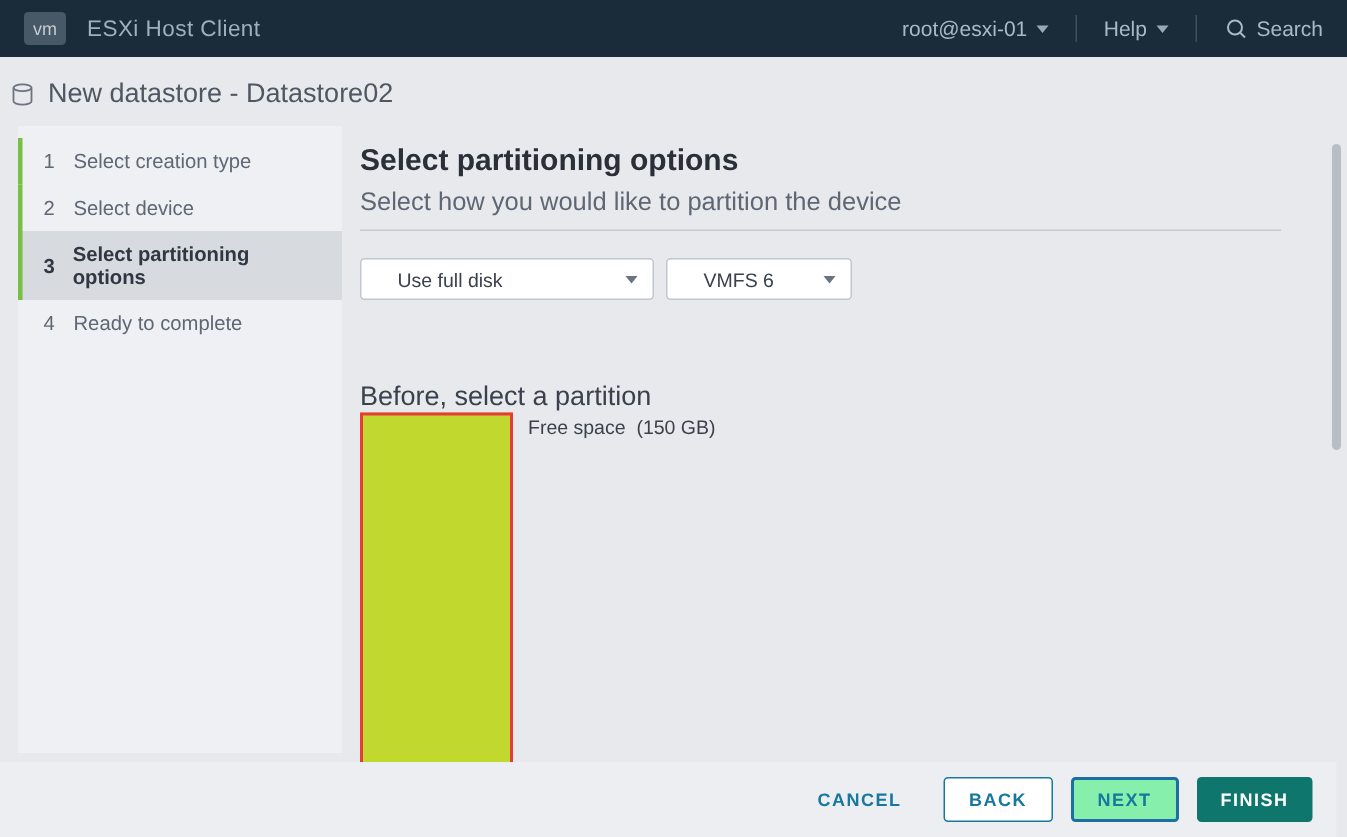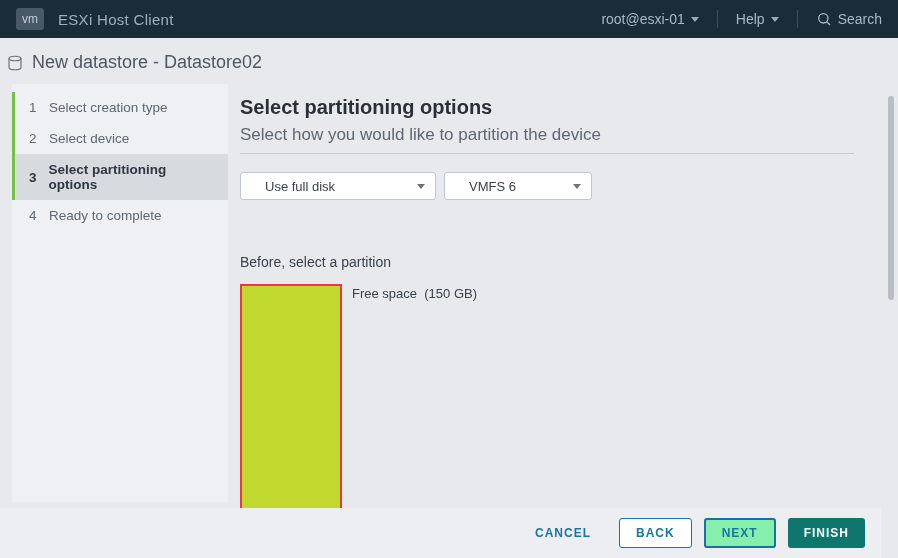--- a/index.html
+++ b/index.html
@@ -102,30 +102,29 @@
       border: 1px solid #c1c6cf;
       border-radius: 3px;
       height: 28px;
       display: flex; align-items: center; justify-content: space-between;
       padding: 0 10px 0 24px;
       font-size: 13px;
       color: #3a414c;
       cursor: pointer;
     }
     .dropdown.wide { width: 196px; }
-    .dropdown.narrow { width: 148px; }
+    .dropdown.narrow { width: 124px; }
     .dd-caret {
       display: inline-block; width: 0; height: 0;
       border-left: 4px solid transparent; border-right: 4px solid transparent;
       border-top: 5px solid #6b7280;
     }
     .before-title {
-      font-size: 14px;
+      font-size: 18px;
       color: #3a414c;
-      margin-bottom: 14px;
     }
     .partition-area {
       display: flex; align-items: flex-start; gap: 10px;
     }
     .partition-block {
       width: 102px;
       height: 252px;
       background: #c1d82f;
       border: 2px solid #e83a3a;
     }
@@ -136,21 +135,21 @@
     }
     .scroll-indicator {
       position: absolute;
       top: 96px; right: 4px;
       width: 6px; height: 204px;
       background: #b8bdc6;
       border-radius: 4px;
     }
     .footer {
       position: absolute;
-      left: 0; right: 17px; bottom: 0;
+      left: 0; right: 7px; bottom: 0;
       height: 50px;
       display: flex; align-items: center; justify-content: flex-end;
       gap: 12px;
       padding-right: 16px;
       background: #edeef2;
     }
     .btn {
       height: 30px;
       padding: 0 16px;
       font-size: 12px;

